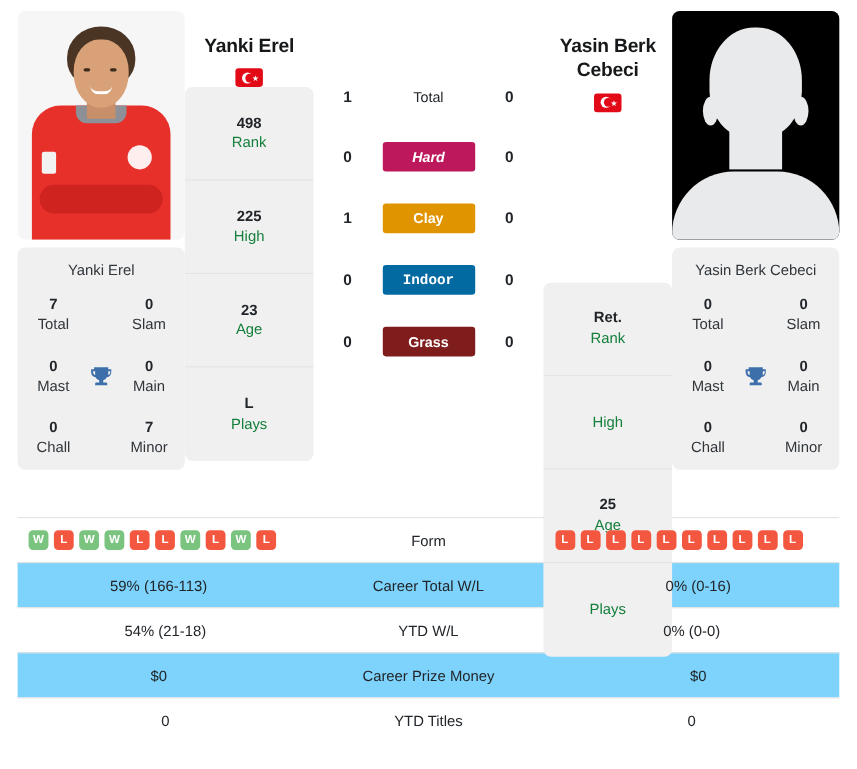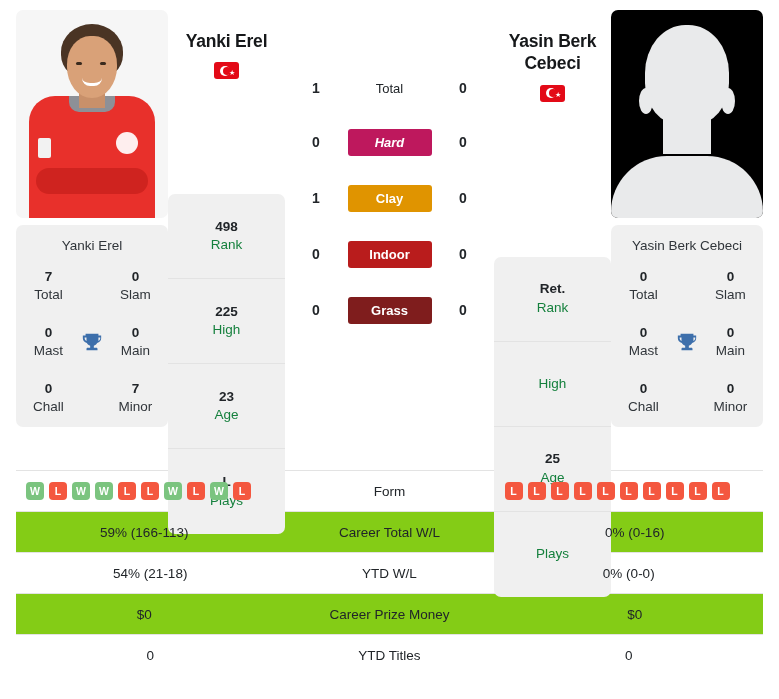--- a/index.html
+++ b/index.html
@@ -136,21 +136,21 @@
   .rank-card .rc-row {
     height: 85px;
     display: flex; flex-direction: column;
     align-items: center; justify-content: center;
     border-bottom: 1px solid #e3e3e3;
   }
   .rank-card .rc-row:last-child { border-bottom: none; }
   .rc-val { font-size: 13.5px; font-weight: bold; color: #212529; line-height: 1.4; min-height: 1px; }
   .rc-lab { font-size: 13.5px; color: #15803d; line-height: 1.4; }
 
-  .left-rank { margin-top: 115px; }
+  .left-rank { }
   .right-rank { margin-top: 155px; text-align: center; }
 
   
   .name-col { width: 117px; flex: 0 0 117px; }
   .name-head { text-align: center; padding-top: 20px; }
   .pname {
     font-size: 17.5px; font-weight: bold; color: #16181a;
     line-height: 1.28; letter-spacing: -0.2px;
   }
   .flag {
@@ -201,21 +201,21 @@
 
   
   .table { padding: 0 16px; }
   .trow {
     display: grid;
     grid-template-columns: 1fr 210px 1fr;
     align-items: center;
     min-height: 41px;
     border-top: 1px solid #e3e3e3;
   }
-  .trow.shade { background: #84cc16; gap: 12px; }
+  .trow.shade { background: #7dd3fc; gap: 12px; }
   .tcell { text-align: center; font-size: 13.5px; color: #212529; padding: 9px 4px; }
   .tmid { text-align: center; font-size: 13.5px; font-weight: normal; color: #212529; }
 
   .form-wrap { display: flex; gap: 5px; justify-content: flex-start; padding-left: 6px; }
   .form-wrap.right { justify-content: flex-start; padding-left: 6px; }
   .fbadge {
     width: 18px; height: 18px;
     border-radius: 4px;
     color: #ffffff;
     font-size: 10.5px;
@@ -330,21 +330,21 @@
         <div class="sf-badge" id="badge-hard" style="background: #be185d; font-style: italic;">Hard</div>
         <div class="sf-num">0</div>
       </div>
       <div class="sf-row">
         <div class="sf-num">1</div>
         <div class="sf-badge" id="badge-clay" style="background: rgb(224, 148, 0);">Clay</div>
         <div class="sf-num">0</div>
       </div>
       <div class="sf-row">
         <div class="sf-num">0</div>
-        <div class="sf-badge" id="badge-indoor" style="background: #b91c1c;">Indoor</div>
+        <div class="sf-badge" id="badge-indoor" style="background: #0369a1; font-family: Liberation Mono, monospace;">Indoor</div>
         <div class="sf-num">0</div>
       </div>
       <div class="sf-row">
         <div class="sf-num">0</div>
         <div class="sf-badge" id="badge-grass" style="background: #7f1d1d;">Grass</div>
         <div class="sf-num">0</div>
       </div>
     </div>
 
     <div class="name-col">

